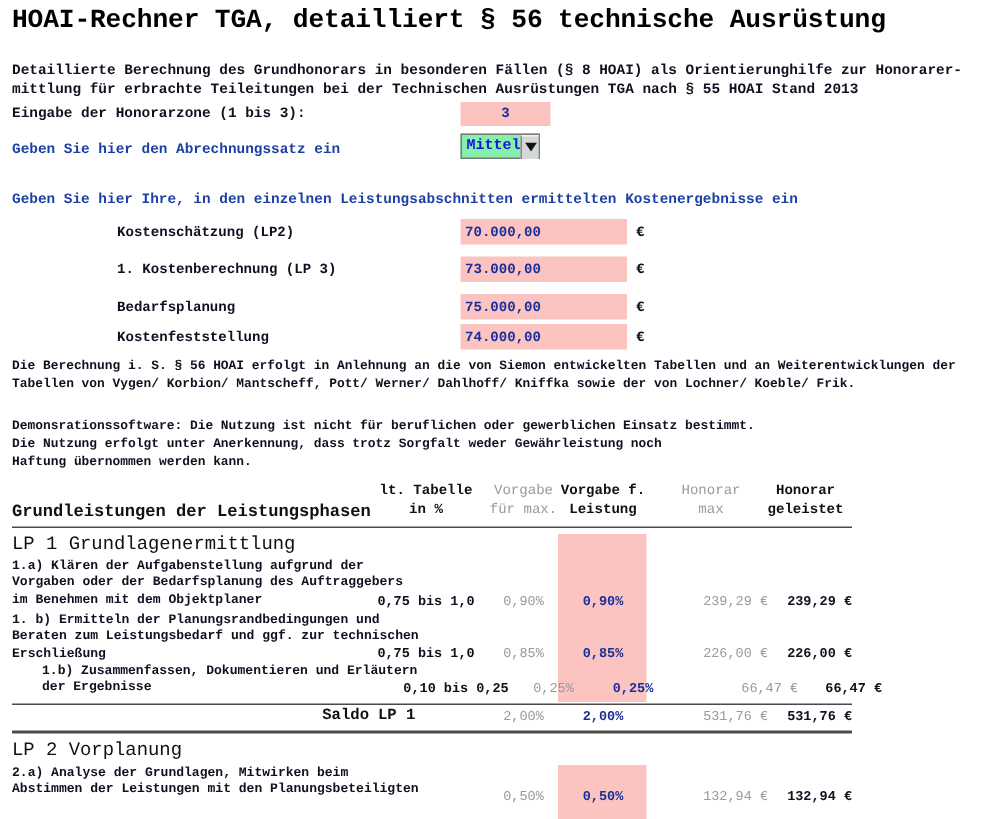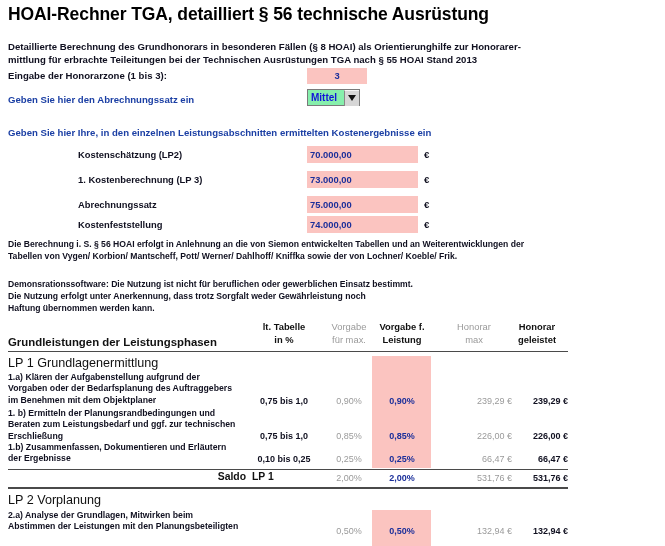--- a/index.html
+++ b/index.html
@@ -14,20 +14,21 @@
     font-family: "Liberation Sans", sans-serif;
     color: #111111;
     position: relative;
   }
   .sheet {
     position: relative;
     width: 665px;
     height: 486px;
     background: #ffffff;
     box-sizing: border-box;
+    font-family: Liberation Mono, monospace;
   }
 
   
   .title {
     position: absolute;
     left: 8px;
     top: 4px;
     font-size: 17.5px;
     font-weight: 700;
     letter-spacing: -0.1px;
@@ -296,21 +297,21 @@
     <span class="cost-label">Kostenschätzung (LP2)</span>
     <span class="cost-input">70.000,00</span>
     <span class="cost-eur">€</span>
   </div>
   <div class="cost-row" style="top:171px;">
     <span class="cost-label">1. Kostenberechnung (LP 3)</span>
     <span class="cost-input">73.000,00</span>
     <span class="cost-eur">€</span>
   </div>
   <div class="cost-row" style="top:196px;">
-    <span class="cost-label">Abrechnungssatz</span>
+    <span class="cost-label">Bedarfsplanung</span>
     <span class="cost-input">75.000,00</span>
     <span class="cost-eur">€</span>
   </div>
   <div class="cost-row" style="top:216px;padding-left:23px;">
     <span class="cost-label">Kostenfeststellung</span>
     <span class="cost-input">74.000,00</span>
     <span class="cost-eur">€</span>
   </div>
 
   <div class="note src">
@@ -374,21 +375,21 @@
         <span class="ln">Beraten zum Leistungsbedarf und ggf. zur technischen</span>
         <span class="ln">Erschließung</span>
       </span>
       <span class="cell c-tab" style="top:23px;">0,75 bis 1,0</span>
       <span class="cell c-vmax" style="top:23px;">0,85%</span>
       <span class="cell c-vlst" style="top:23px;">0,85%</span>
       <span class="cell c-hmax" style="top:23px;">226,00 €</span>
       <span class="cell c-hgel" style="top:23px;">226,00 €</span>
     </div>
 
-    <div class="trow" style="top:122px; height:26px;">
+    <div class="trow" style="top:122px; height:26px;margin-left:20px;">
       <span class="desc">
         <span class="ln">1.b) Zusammenfassen, Dokumentieren und Erläutern</span>
         <span class="ln">der Ergebnisse</span>
       </span>
       <span class="cell c-tab" style="top:12px;">0,10 bis 0,25</span>
       <span class="cell c-vmax" style="top:12px;">0,25%</span>
       <span class="cell c-vlst" style="top:12px;">0,25%</span>
       <span class="cell c-hmax" style="top:12px;">66,47 €</span>
       <span class="cell c-hgel" style="top:12px;">66,47 €</span>
     </div>

